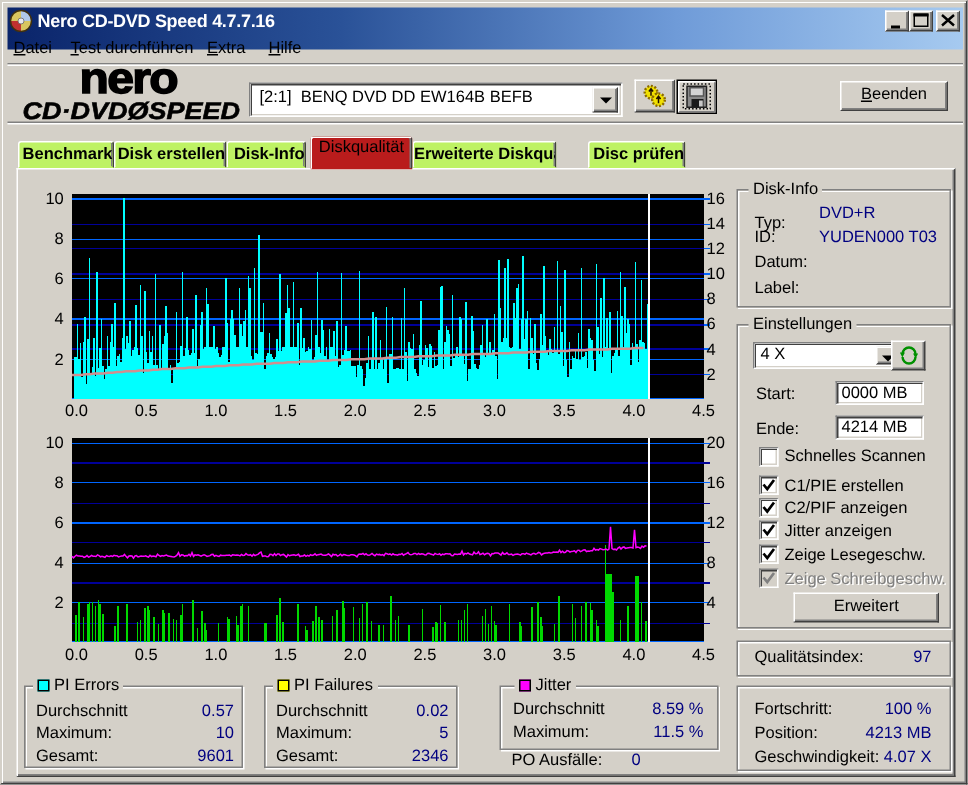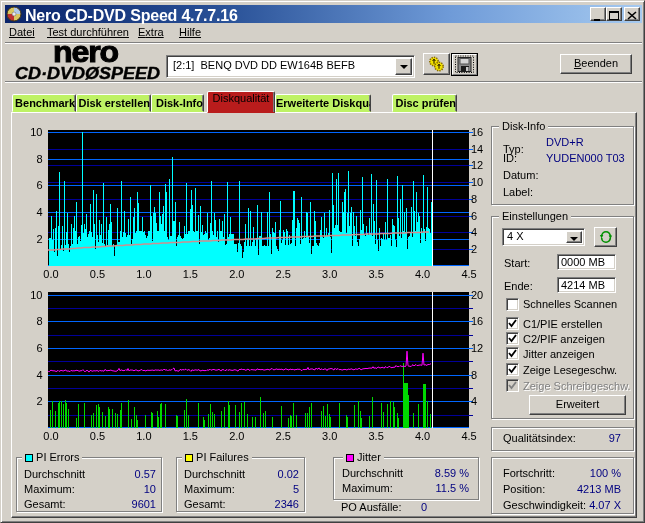--- a/index.html
+++ b/index.html
@@ -1,29 +1,29 @@
 <!DOCTYPE html>
 <html><head><meta charset="utf-8"><style>
 * { margin:0; padding:0; box-sizing:border-box; }
 html,body { width:645px; height:523px; overflow:hidden; }
 body { font-family:"Liberation Sans", sans-serif; font-size:11px; color:#000; }
 #win { position:absolute; left:0; top:0; width:645px; height:523px;
   background:#d4d0c8;
   border:1px solid; border-color:#d4d0c8 #404040 #404040 #d4d0c8;
   box-shadow: inset 1px 1px 0 #fff, inset -1px -1px 0 #808080; }
 .abs { position:absolute; }
-#title { left:4px; top:4px; width:637px; height:18px;
+#title { left:4px; top:4px; width:637px; height:28px;
   background:linear-gradient(90deg,#0a246a 0%,#2a5298 35%,#6f9bd8 70%,#a6caf0 100%);
-  color:#fff; font-weight:bold; font-size:16px; }
+  color:#fff; font-weight:bold; font-size:12px; }
 #title .t { position:absolute; left:20px; top:2px; letter-spacing:-0.2px; }
 .capbtn { position:absolute; top:2px; width:16px; height:14px; background:#d4d0c8;
   border:1px solid; border-color:#fff #404040 #404040 #fff;
   box-shadow: inset -1px -1px 0 #808080; }
 #menubar { left:4px; top:23px; width:637px; height:18px; }
-.mi { position:absolute; top:2px;text-decoration:underline; }
+.mi { position:absolute; top:2px; }
 #mline { left:4px; top:41px; width:637px; height:2px; border-top:1px solid #808080; border-bottom:1px solid #fff; }
 #tline { left:4px; top:80px; width:637px; height:2px; border-top:1px solid #808080; border-bottom:1px solid #fff; }
 .sunken { background:#fff; border:1px solid; border-color:#808080 #fff #fff #808080;
   box-shadow: inset 1px 1px 0 #404040, inset -1px -1px 0 #d4d0c8; }
 .btn { background:#d4d0c8; border:1px solid; border-color:#fff #404040 #404040 #fff;
   box-shadow: inset -1px -1px 0 #808080, inset 1px 1px 0 #d4d0c8; text-align:center; }
 #combo { left:165px; top:54px; width:249px; height:23px; }
 #combo .txt { position:absolute; left:6px; top:3px; }
 #combo .arr { position:absolute; right:2px; top:2px; bottom:2px; width:17px; }
 .darr { width:0; height:0; border:4px solid transparent; border-top:4px solid #000; border-bottom:none;
@@ -223,21 +223,21 @@
     <span class="cap">Disk-Info</span>
     <span class="lbl" style="left:11px;top:16px">Typ:</span>
       <span class="val" style="left:54px;top:9px;text-align:left">DVD+R</span>
     <span class="lbl" style="left:11px;top:25px">ID:</span>
       <span class="val" style="left:54px;top:25px;text-align:left">YUDEN000 T03</span>
     <span class="lbl" style="left:11px;top:42px">Datum:</span>
     <span class="lbl" style="left:11px;top:59px">Label:</span>
   </div>
   <div class="grp" style="left:490px;top:215px;width:143px;height:203px;z-index:4">
     <span class="cap">Einstellungen</span>
-    <div class="sunken abs" style="left:10px;top:11px;width:83px;height:18px">
+    <div class="sunken abs" style="left:10px;top:11px;width:101px;height:18px">
       <span style="position:absolute;left:4px;top:1px">4 X</span>
       <div class="btn" style="position:absolute;right:2px;top:2px;bottom:2px;width:16px">
           <div class="darr" style="left:3px;top:5px"></div>
         </div>
     </div>
     <div class="btn abs" style="left:102px;top:10px;width:23px;height:20px">
       <svg width="14" height="14" viewBox="0 0 14 14" style="margin-top:2px">
         <path d="M2.7 6A4.3 4.3 0 0 1 11.3 6" stroke="#009000" stroke-width="1.6" fill="none"></path>
         <path d="M9.7 5.6h3.4L11.4 9z" fill="#009000"></path>
         <path d="M11.3 8A4.3 4.3 0 0 1 2.7 8" stroke="#009000" stroke-width="1.6" fill="none"></path>

